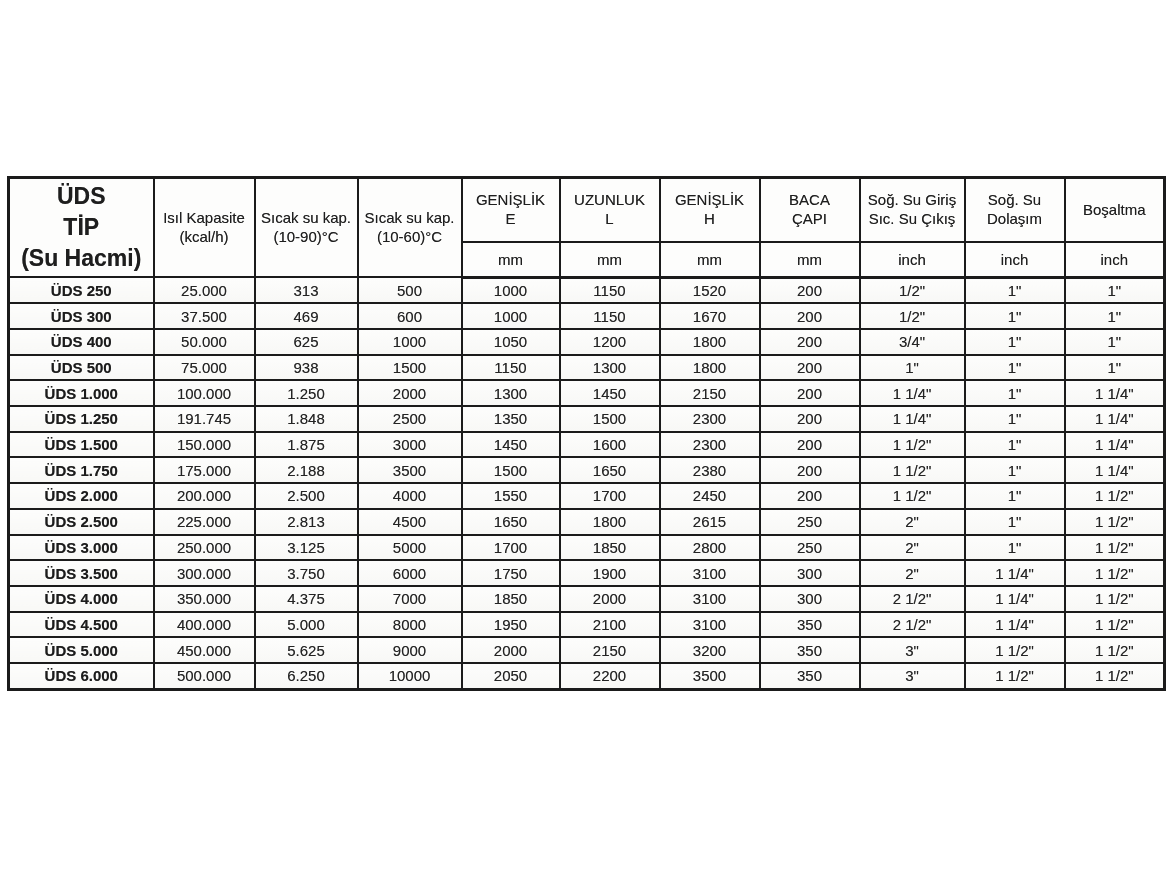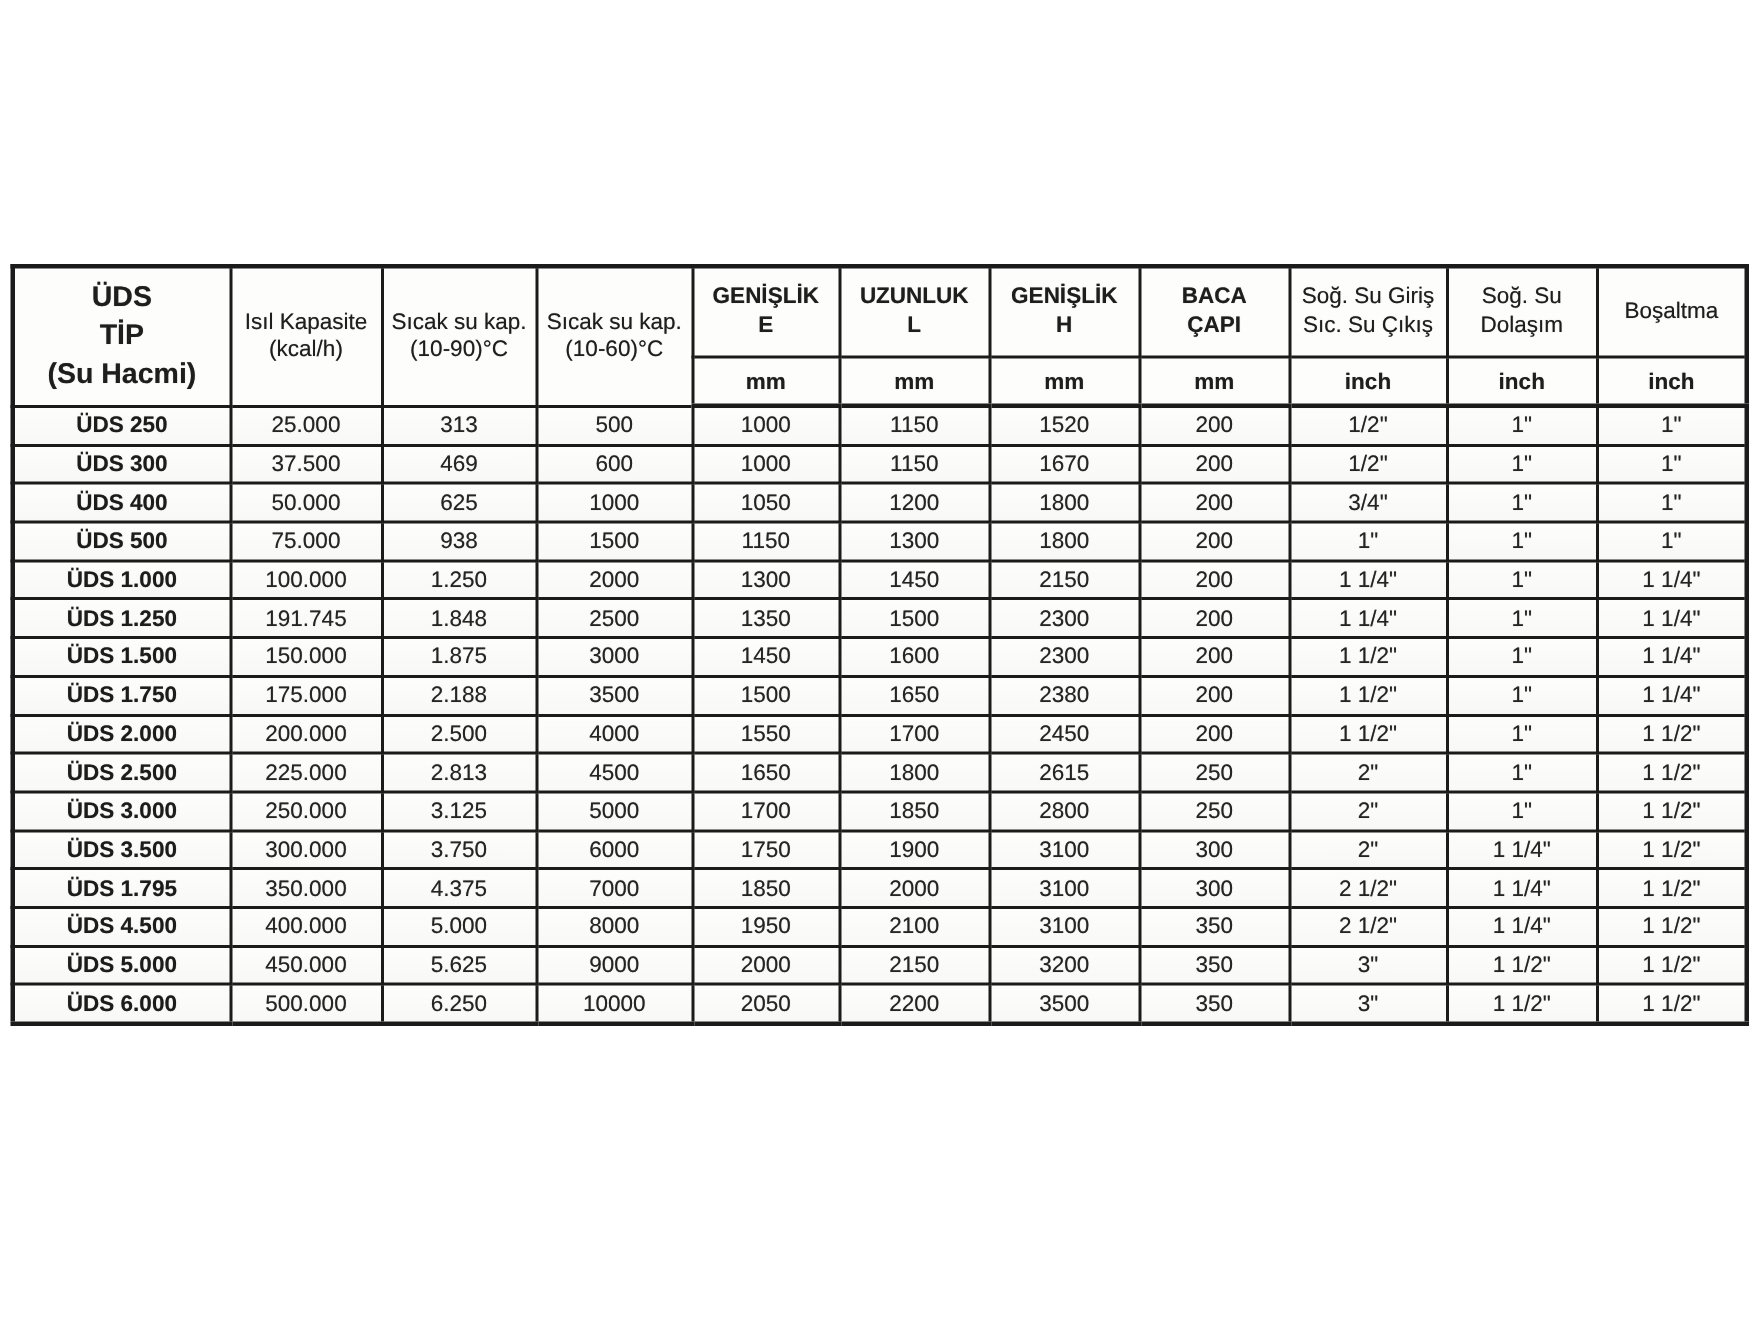--- a/index.html
+++ b/index.html
@@ -37,30 +37,30 @@
     height: 54px;
     font-size: 15px;
     font-weight: normal;
     text-align: center;
     vertical-align: middle;
     white-space: pre-line;
     line-height: 1.25;
     padding: 2px 2px;
     text-shadow: 0 0 0.5px rgba(20,20,20,0.55);
   }
-  thead tr.names th.bold { font-weight: bold; }
+  thead tr.names th.bold { font-weight: normal; }
   thead tr.names th.type-col {
-    font-size: 19px;
+    font-size: 23px;
     font-weight: bold;
     line-height: 1.35;
   }
   thead tr.units th {
     height: 28px;
     font-size: 15px;
-    font-weight: bold;
+    font-weight: normal;
     text-align: center;
     vertical-align: middle;
     border-bottom: 3px solid #1b1b1b;
     text-shadow: 0 0 0.5px rgba(20,20,20,0.55);
   }
   tbody td {
     height: 23.7px;
     font-size: 15px;
     text-align: center;
     vertical-align: middle;
@@ -284,21 +284,21 @@
           <td>6000</td>
           <td>1750</td>
           <td>1900</td>
           <td>3100</td>
           <td>300</td>
           <td>2"</td>
           <td>1 1/4"</td>
           <td>1 1/2"</td>
         </tr>
         <tr>
-          <td>ÜDS 1.795</td>
+          <td>ÜDS 4.000</td>
           <td>350.000</td>
           <td>4.375</td>
           <td>7000</td>
           <td>1850</td>
           <td>2000</td>
           <td>3100</td>
           <td>300</td>
           <td>2 1/2"</td>
           <td>1 1/4"</td>
           <td>1 1/2"</td>

